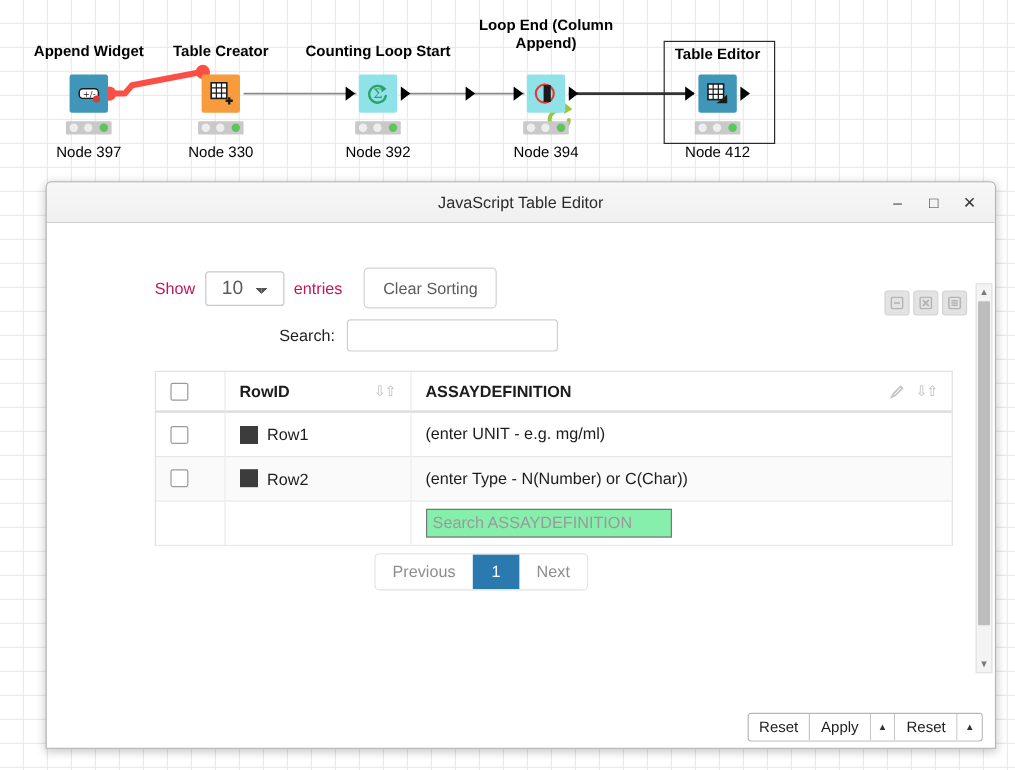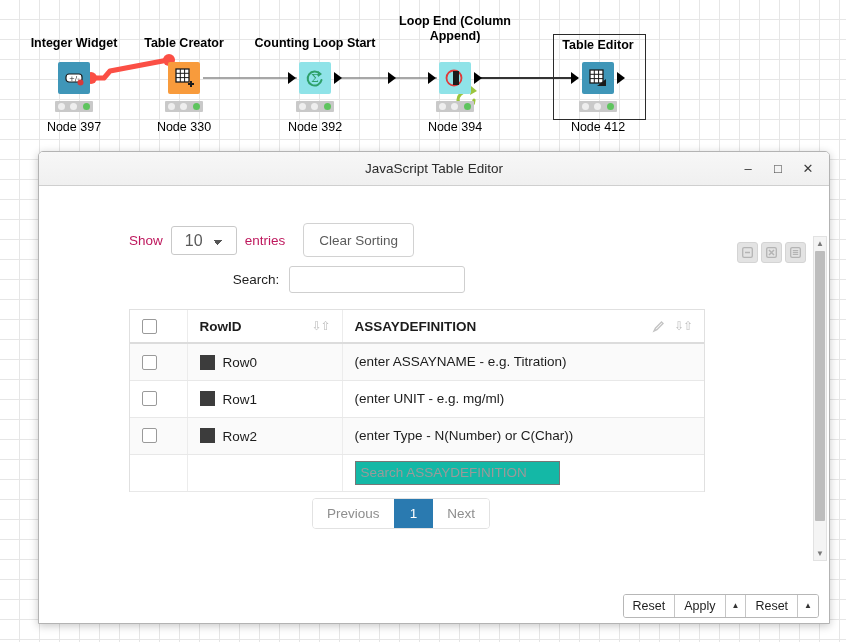--- a/index.html
+++ b/index.html
@@ -251,21 +251,21 @@
     font-family: "Liberation Sans", sans-serif;
     font-size: 13px;
     padding: 0 6px;
     box-sizing: border-box;
     outline: none;
   }
 
   
   #table-wrap {
     margin: 16px 0 0 90px;
-    width: 576px;
+    width: 665px;
     border: 1px solid #e0e0e0;
     border-bottom: none;
     box-sizing: border-box;
   }
   table#dt {
     border-collapse: collapse;
     width: 100%;
     table-layout: fixed;
   }
   table#dt th, table#dt td {
@@ -321,21 +321,21 @@
     width: 15px; height: 15px;
     background: #3c3c3c;
     vertical-align: middle;
     margin-right: 8px;
   }
   .rowid-text { vertical-align: middle; }
   td.search-cell { padding: 0 0 0 12px; }
   #col-search {
     width: 205px; height: 24px;
     border: 1px solid #777777;
-    background: #14b8a6;
+    background: #86efac;
     font-family: "Liberation Sans", sans-serif;
     font-size: 13.5px;
     color: #333333;
     padding: 0 5px;
     box-sizing: border-box;
     outline: none;
   }
   #col-search::placeholder { color: #9a9a9a; }
   tr.search-row td { height: 47px; border-bottom: 1px solid #e0e0e0; }
 
@@ -412,21 +412,21 @@
 
     <line x1="203" y1="78" x2="297" y2="78" stroke="#8a8a8a" stroke-width="1.6"></line>
     <line x1="334" y1="78" x2="437" y2="78" stroke="#8a8a8a" stroke-width="1.6"></line>
     <line x1="474" y1="78" x2="578" y2="78" stroke="#333333" stroke-width="2.2"></line>
 
     <path d="M 466 92 a 8 8 0 1 0 8 8" stroke="#9bc53d" stroke-width="3.2" fill="none" stroke-linecap="round"></path>
     <path d="M 471 86 l 6 5 l -7 4 z" fill="#9bc53d"></path>
   </svg>
 
   <div class="node" style="left:74px; top:0;">
-    <div class="node-title" style="top:36px;">Integer Widget</div>
+    <div class="node-title" style="top:36px;">Append Widget</div>
     <div class="node-box teal" style="top:62px;">
       <svg width="20" height="20" viewBox="0 0 20 20">
         <rect x="2" y="6" width="16" height="8" rx="3" fill="#ffffff" stroke="#1b1b1b" stroke-width="1.2"></rect>
         <text x="5" y="13" font-size="7" font-family="DejaVu Sans, sans-serif" fill="#1b1b1b">+/-</text>
         <circle cx="16.5" cy="14.5" r="3" fill="#d63a3a"></circle>
       </svg>
     </div>
     <div class="node-status" style="top:101px;">
       <span class="status-dot"></span>
       <span class="status-dot"></span>
@@ -593,29 +593,20 @@
                     <svg width="13" height="13" viewBox="0 0 13 13">
                       <path d="M2 11 L3.4 8.2 L9.5 2.1 L11 3.6 L4.9 9.7 Z" fill="none" stroke="#c4c4c4" stroke-width="1.4"></path>
                     </svg>
                     <span class="sort-ic">⇩⇧</span>
                   </span>
                 </div>
               </th>
             </tr>
           </thead>
           <tbody>
-            <tr class="alt">
-              <td class="col-check">
-                <span class="cb"></span>
-              </td>
-              <td class="col-rowid">
-                <span class="swatch"></span><span class="rowid-text">Row0</span>
-              </td>
-              <td>(enter ASSAYNAME - e.g. Titration)</td>
-            </tr>
             <tr>
               <td class="col-check">
                 <span class="cb"></span>
               </td>
               <td class="col-rowid">
                 <span class="swatch"></span><span class="rowid-text">Row1</span>
               </td>
               <td>(enter UNIT - e.g. mg/ml)</td>
             </tr>
             <tr class="alt">

